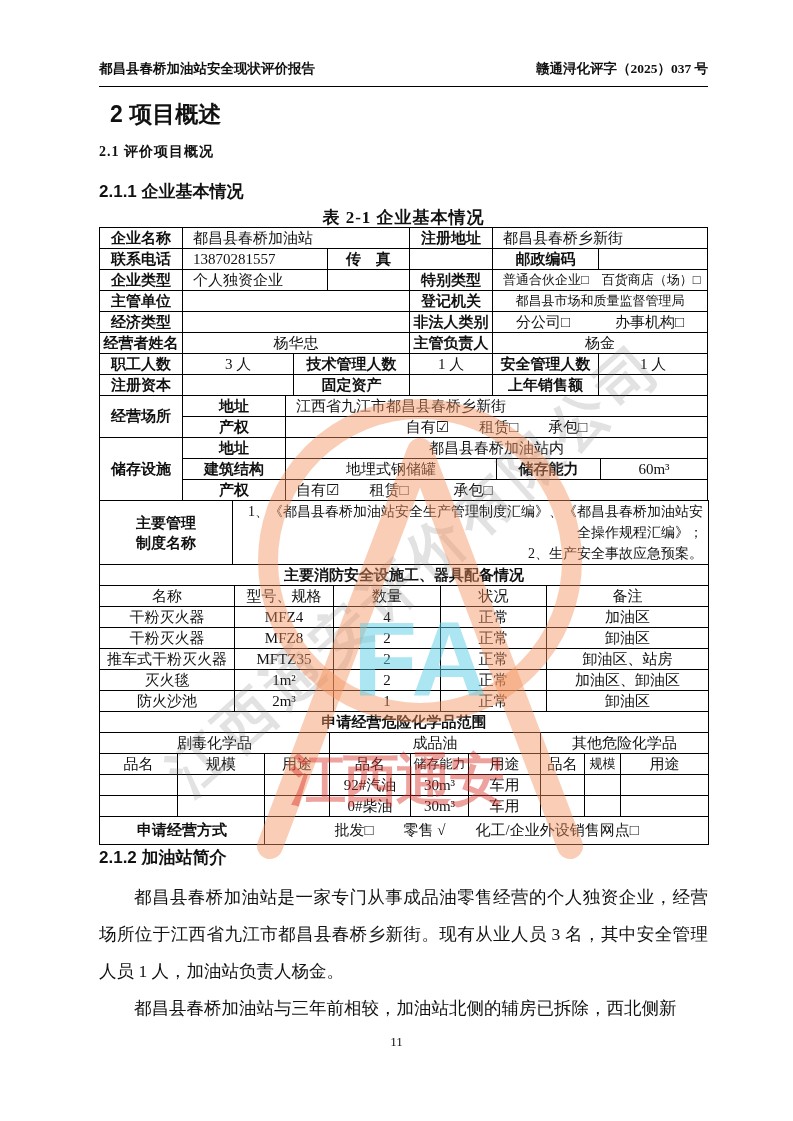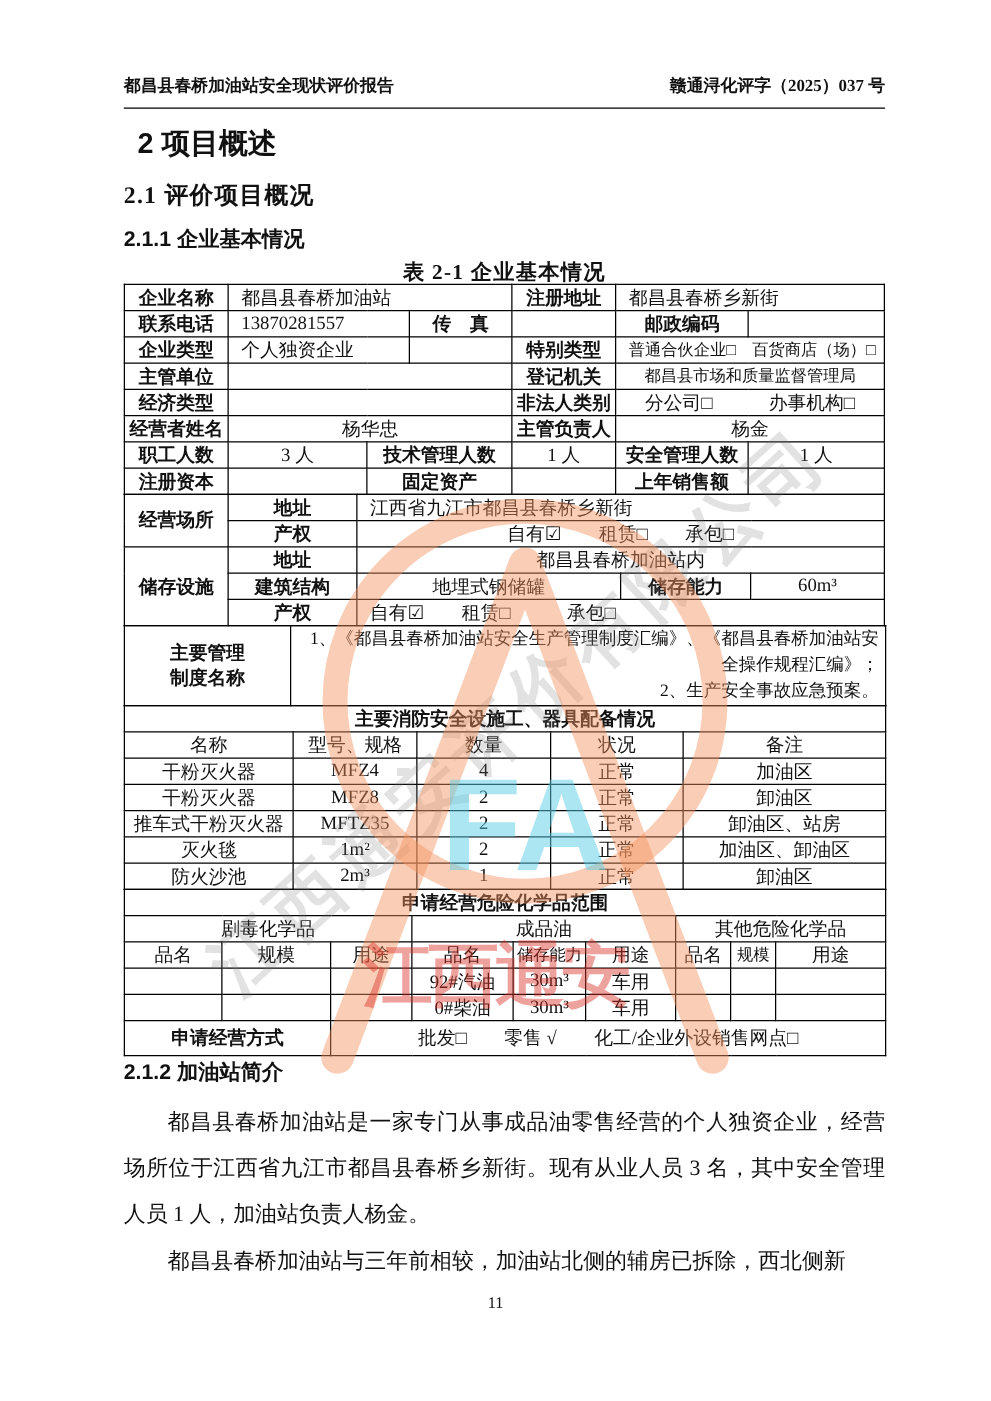--- a/index.html
+++ b/index.html
@@ -5,21 +5,21 @@
   html,body{margin:0;padding:0;background:#ffffff;}
   body{width:793px;height:1121px;position:relative;overflow:hidden;
        font-family:"Liberation Serif",serif;color:#111;}
   .abs{position:absolute;}
   
   .hdr{top:60px;left:99px;width:609px;display:flex;justify-content:space-between;
        font-size:13.5px;font-weight:bold;font-family:"Liberation Serif",serif;}
   .hdr-rule{top:86px;left:99px;width:609px;height:0;border-top:1.5px solid #000;}
   
   .h1{top:99px;left:110px;font-size:23px;font-weight:bold;font-family:"Liberation Sans",sans-serif;}
-  .h2{top:143px;left:99px;font-size:19px;font-weight:bold;font-family:"Liberation Serif",serif;letter-spacing:1px;}
+  .h2{top:143px;left:99px;font-size:14px;font-weight:bold;font-family:"Liberation Serif",serif;letter-spacing:1px;}
   .h3{top:180px;left:99px;font-size:17px;font-weight:bold;font-family:"Liberation Sans",sans-serif;}
   .cap{top:206px;left:99px;width:609px;text-align:center;font-size:17px;font-weight:bold;
        font-family:"Liberation Serif",serif;letter-spacing:1px;}
   
   .tblwrap{top:227px;left:99px;width:609px;z-index:1;}
   table{border-collapse:collapse;table-layout:fixed;width:609px;}
   table+table{margin-top:-1px;}
   td{border:1px solid #000;height:20px;padding:0 2px;font-size:15px;text-align:center;
      overflow:hidden;white-space:nowrap;font-family:"Liberation Serif",serif;}
   td.lbl{font-family:"Liberation Sans",sans-serif;font-weight:bold;}

